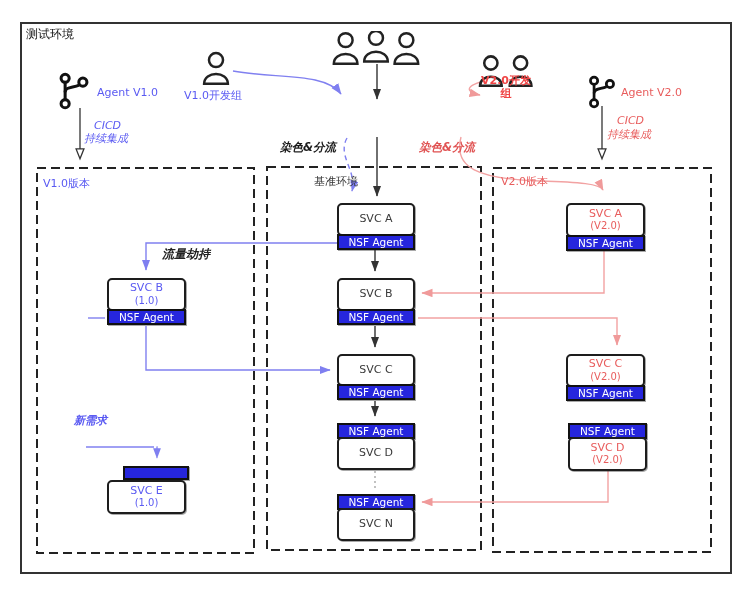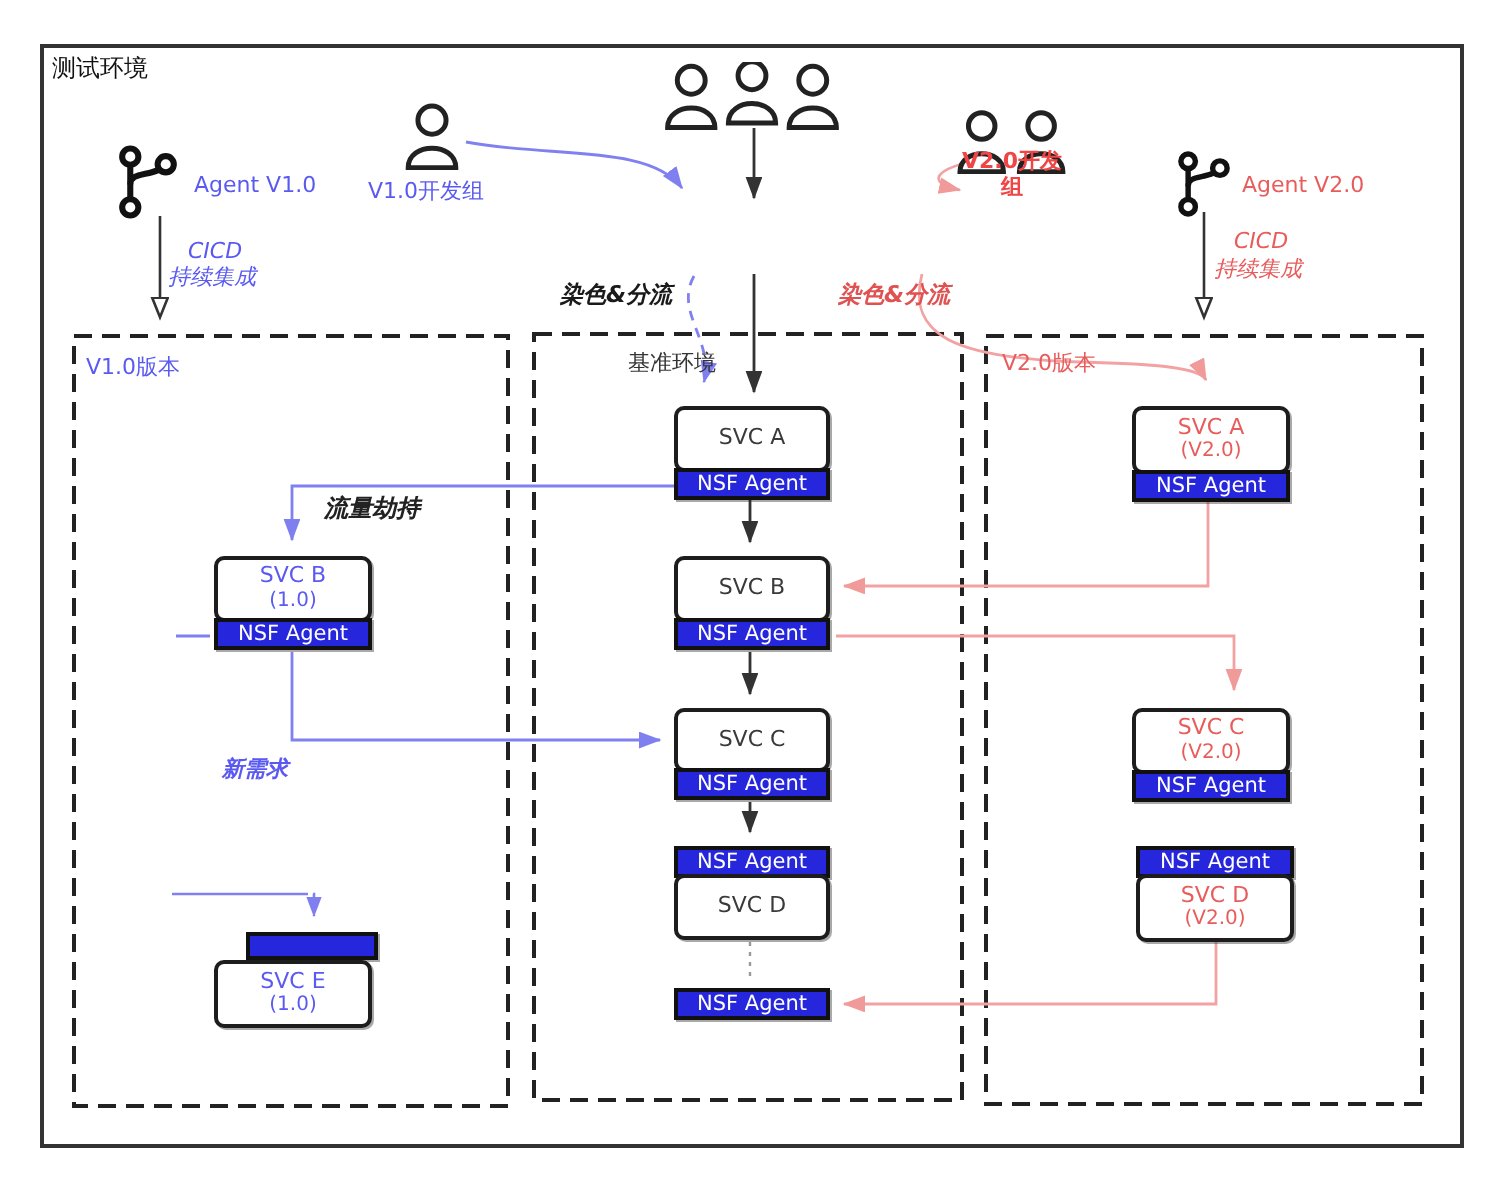--- a/index.html
+++ b/index.html
@@ -152,21 +152,21 @@
 
   <div class="lbl red" style="left:621px;top:86px;font-size:11px;">Agent V2.0</div>
   <div style="position:absolute;left:481px;top:75px;width:50px;text-align:center;font-size:11px;line-height:12.5px;color:#f04545;font-weight:bold;">V2.0开发组</div>
   <div class="lbl red ital" style="left:617px;top:114px;font-size:11px;">CICD</div>
   <div class="lbl red ital" style="left:607px;top:127px;font-size:11px;">持续集成</div>
 
 
   <div class="lbl cjk-edge" style="left:280px;top:140px;color:#1a1a1a;">染色&amp;分流</div>
   <div class="lbl cjk-edge" style="left:419px;top:140px;color:#e05252;">染色&amp;分流</div>
   <div class="lbl cjk-edge" style="left:162px;top:246px;color:#222;font-size:12px;">流量劫持</div>
-  <div class="lbl cjk-edge" style="left:74px;top:377px;color:#5a5af2;font-size:11px;margin-left:37px;">新需求</div>
+  <div class="lbl cjk-edge" style="left:74px;top:413px;color:#5a5af2;font-size:11px;">新需求</div>
 
   <div class="svc" style="left:337px;top:203px;width:78px;">
     <div class="body" style="height:29px;">
         <span>SVC A</span>
       </div>
     <div class="agent">NSF Agent</div>
   </div>
   <div class="svc" style="left:337px;top:278px;width:78px;">
     <div class="body" style="height:29px;">
         <span>SVC B</span>
@@ -180,20 +180,23 @@
     <div class="agent">NSF Agent</div>
   </div>
   <div class="svc" style="left:337px;top:423px;width:78px;">
     <div class="agent top">NSF Agent</div>
     <div class="body" style="height:29px;">
         <span>SVC D</span>
       </div>
   </div>
   <div class="svc" style="left:337px;top:494px;width:78px;">
     <div class="agent top">NSF Agent</div>
+    <div class="body" style="height:29px;">
+        <span>SVC N</span>
+      </div>
   </div>
 
   <div class="svc blue-text" style="left:107px;top:278px;width:79px;">
     <div class="body" style="height:29px;">
       <span>SVC B</span>
       <span class="ver">(1.0)</span>
     </div>
     <div class="agent">NSF Agent</div>
   </div>
   <div class="abs" style="left:123px;top:466px;width:62px;height:10px;background:#2626dd;border:2px solid #111;box-shadow:1px 1px 0 rgba(40,40,40,.4);color:#fff;font-size:10px;text-align:center;"></div>

